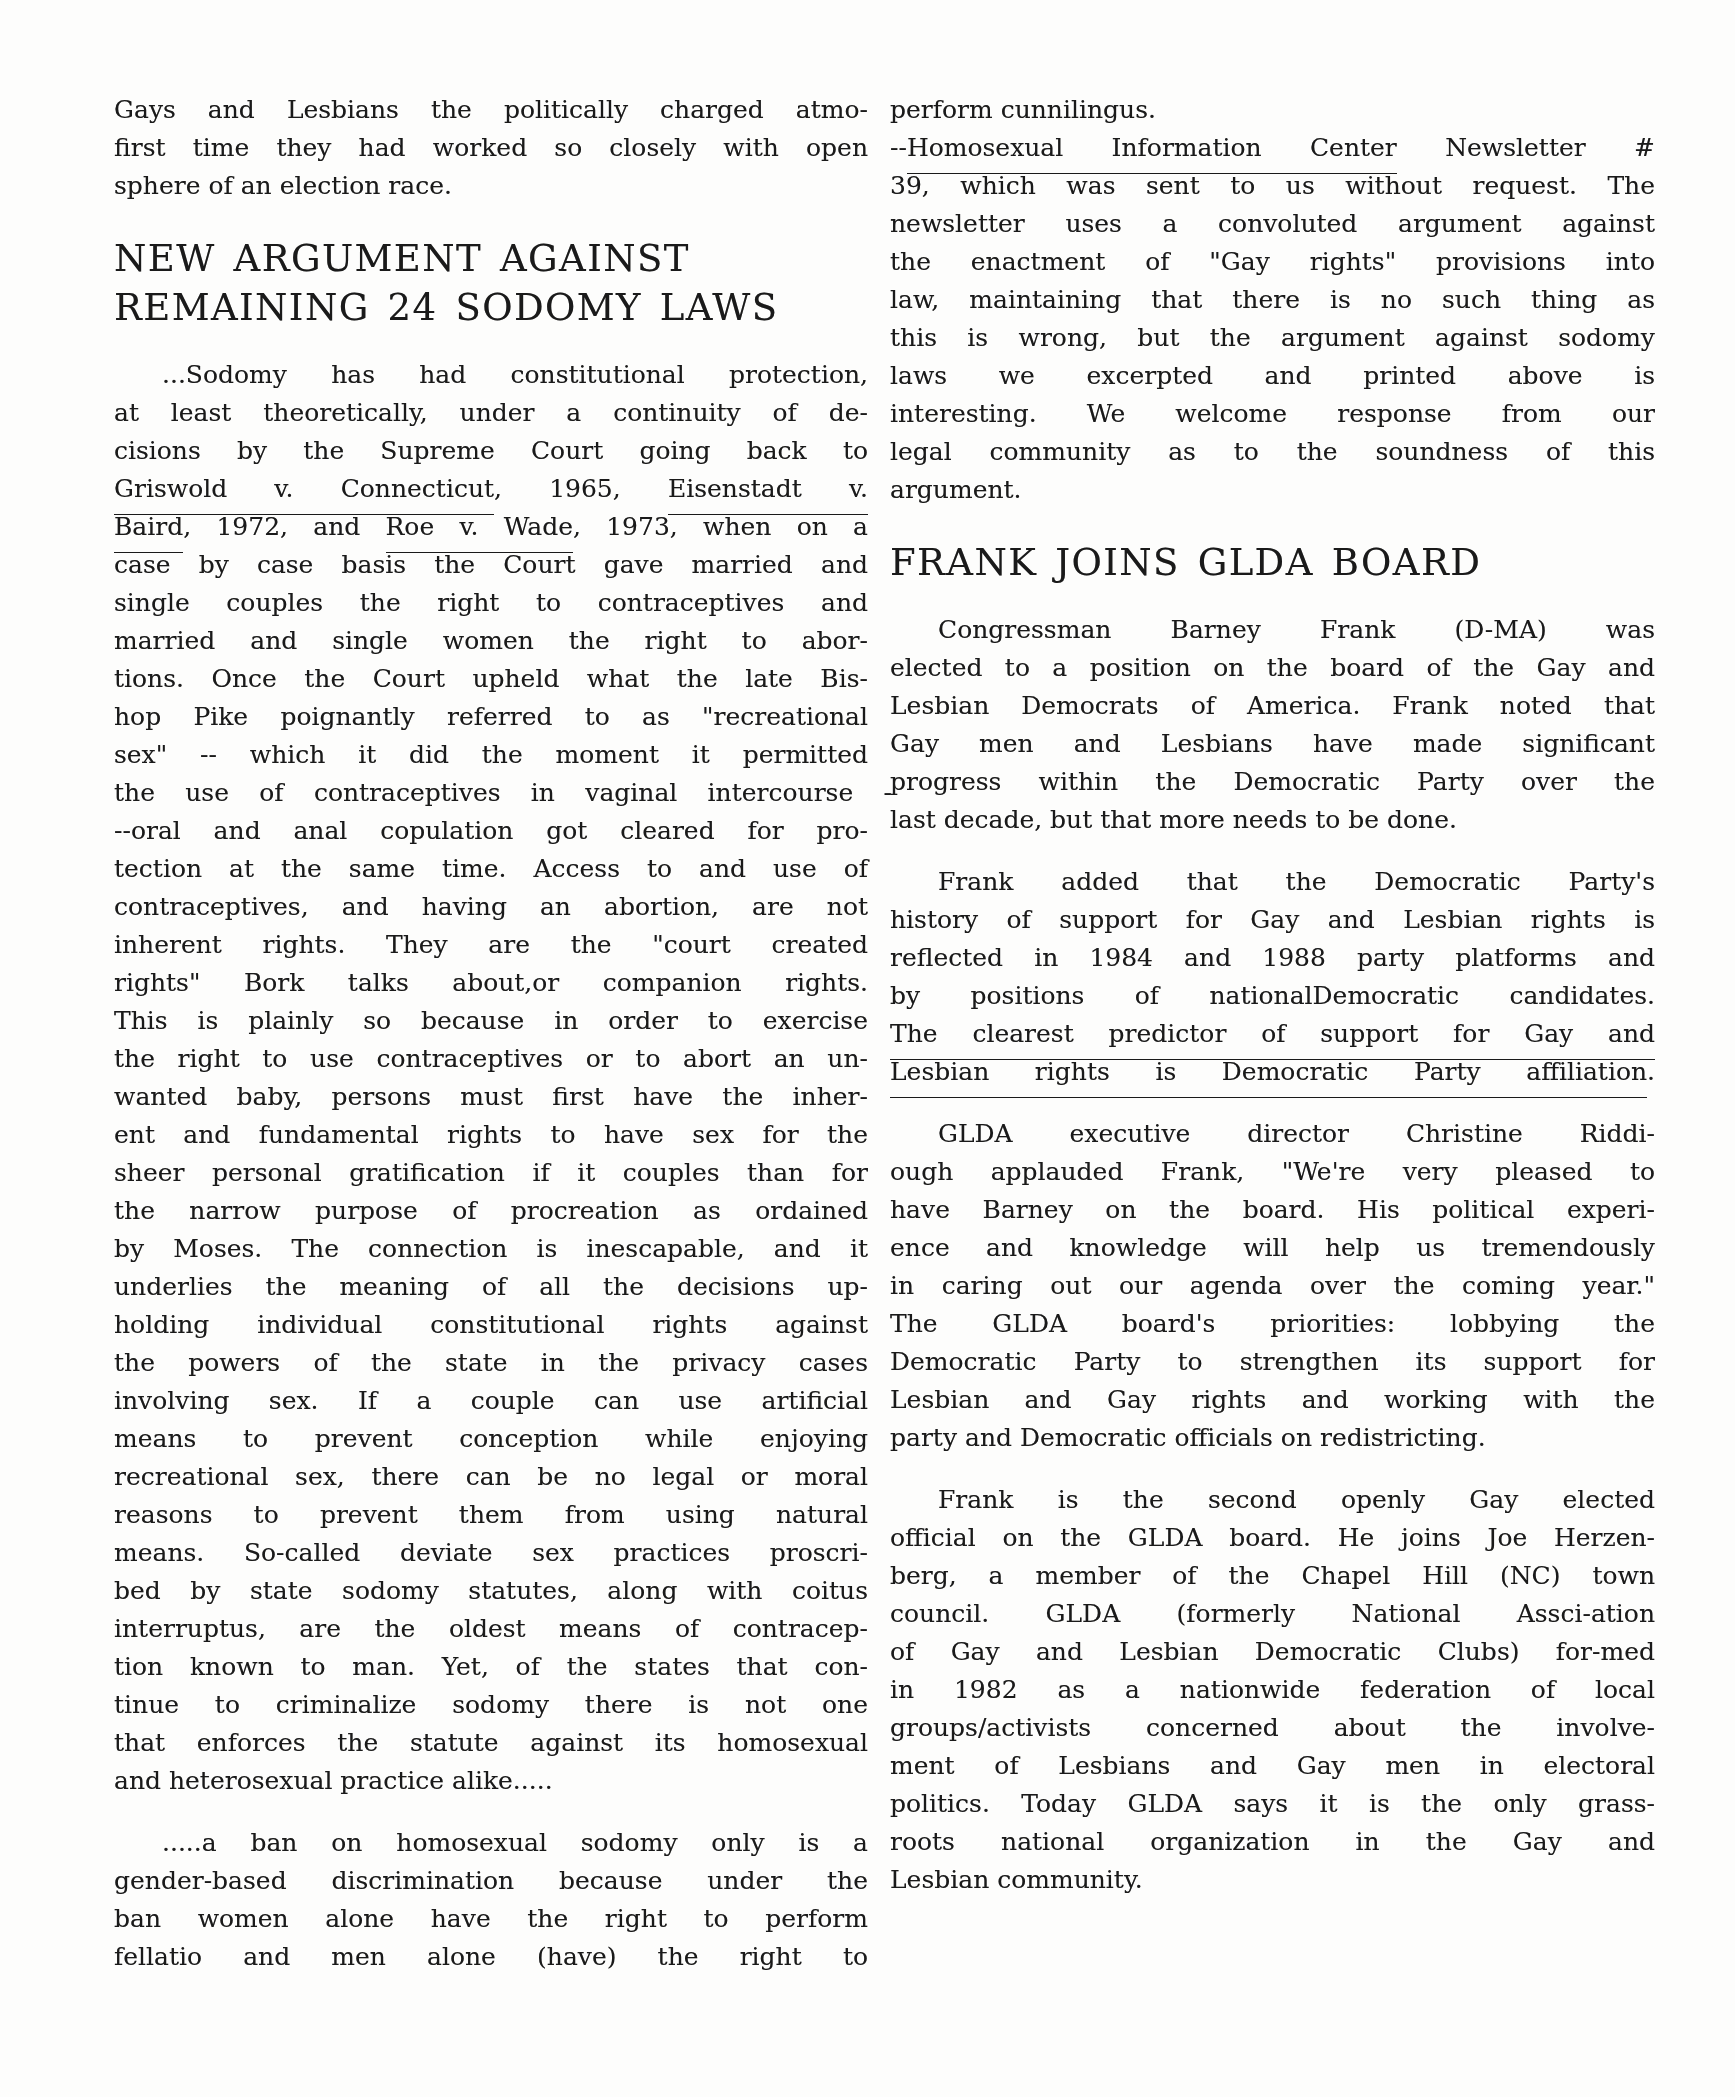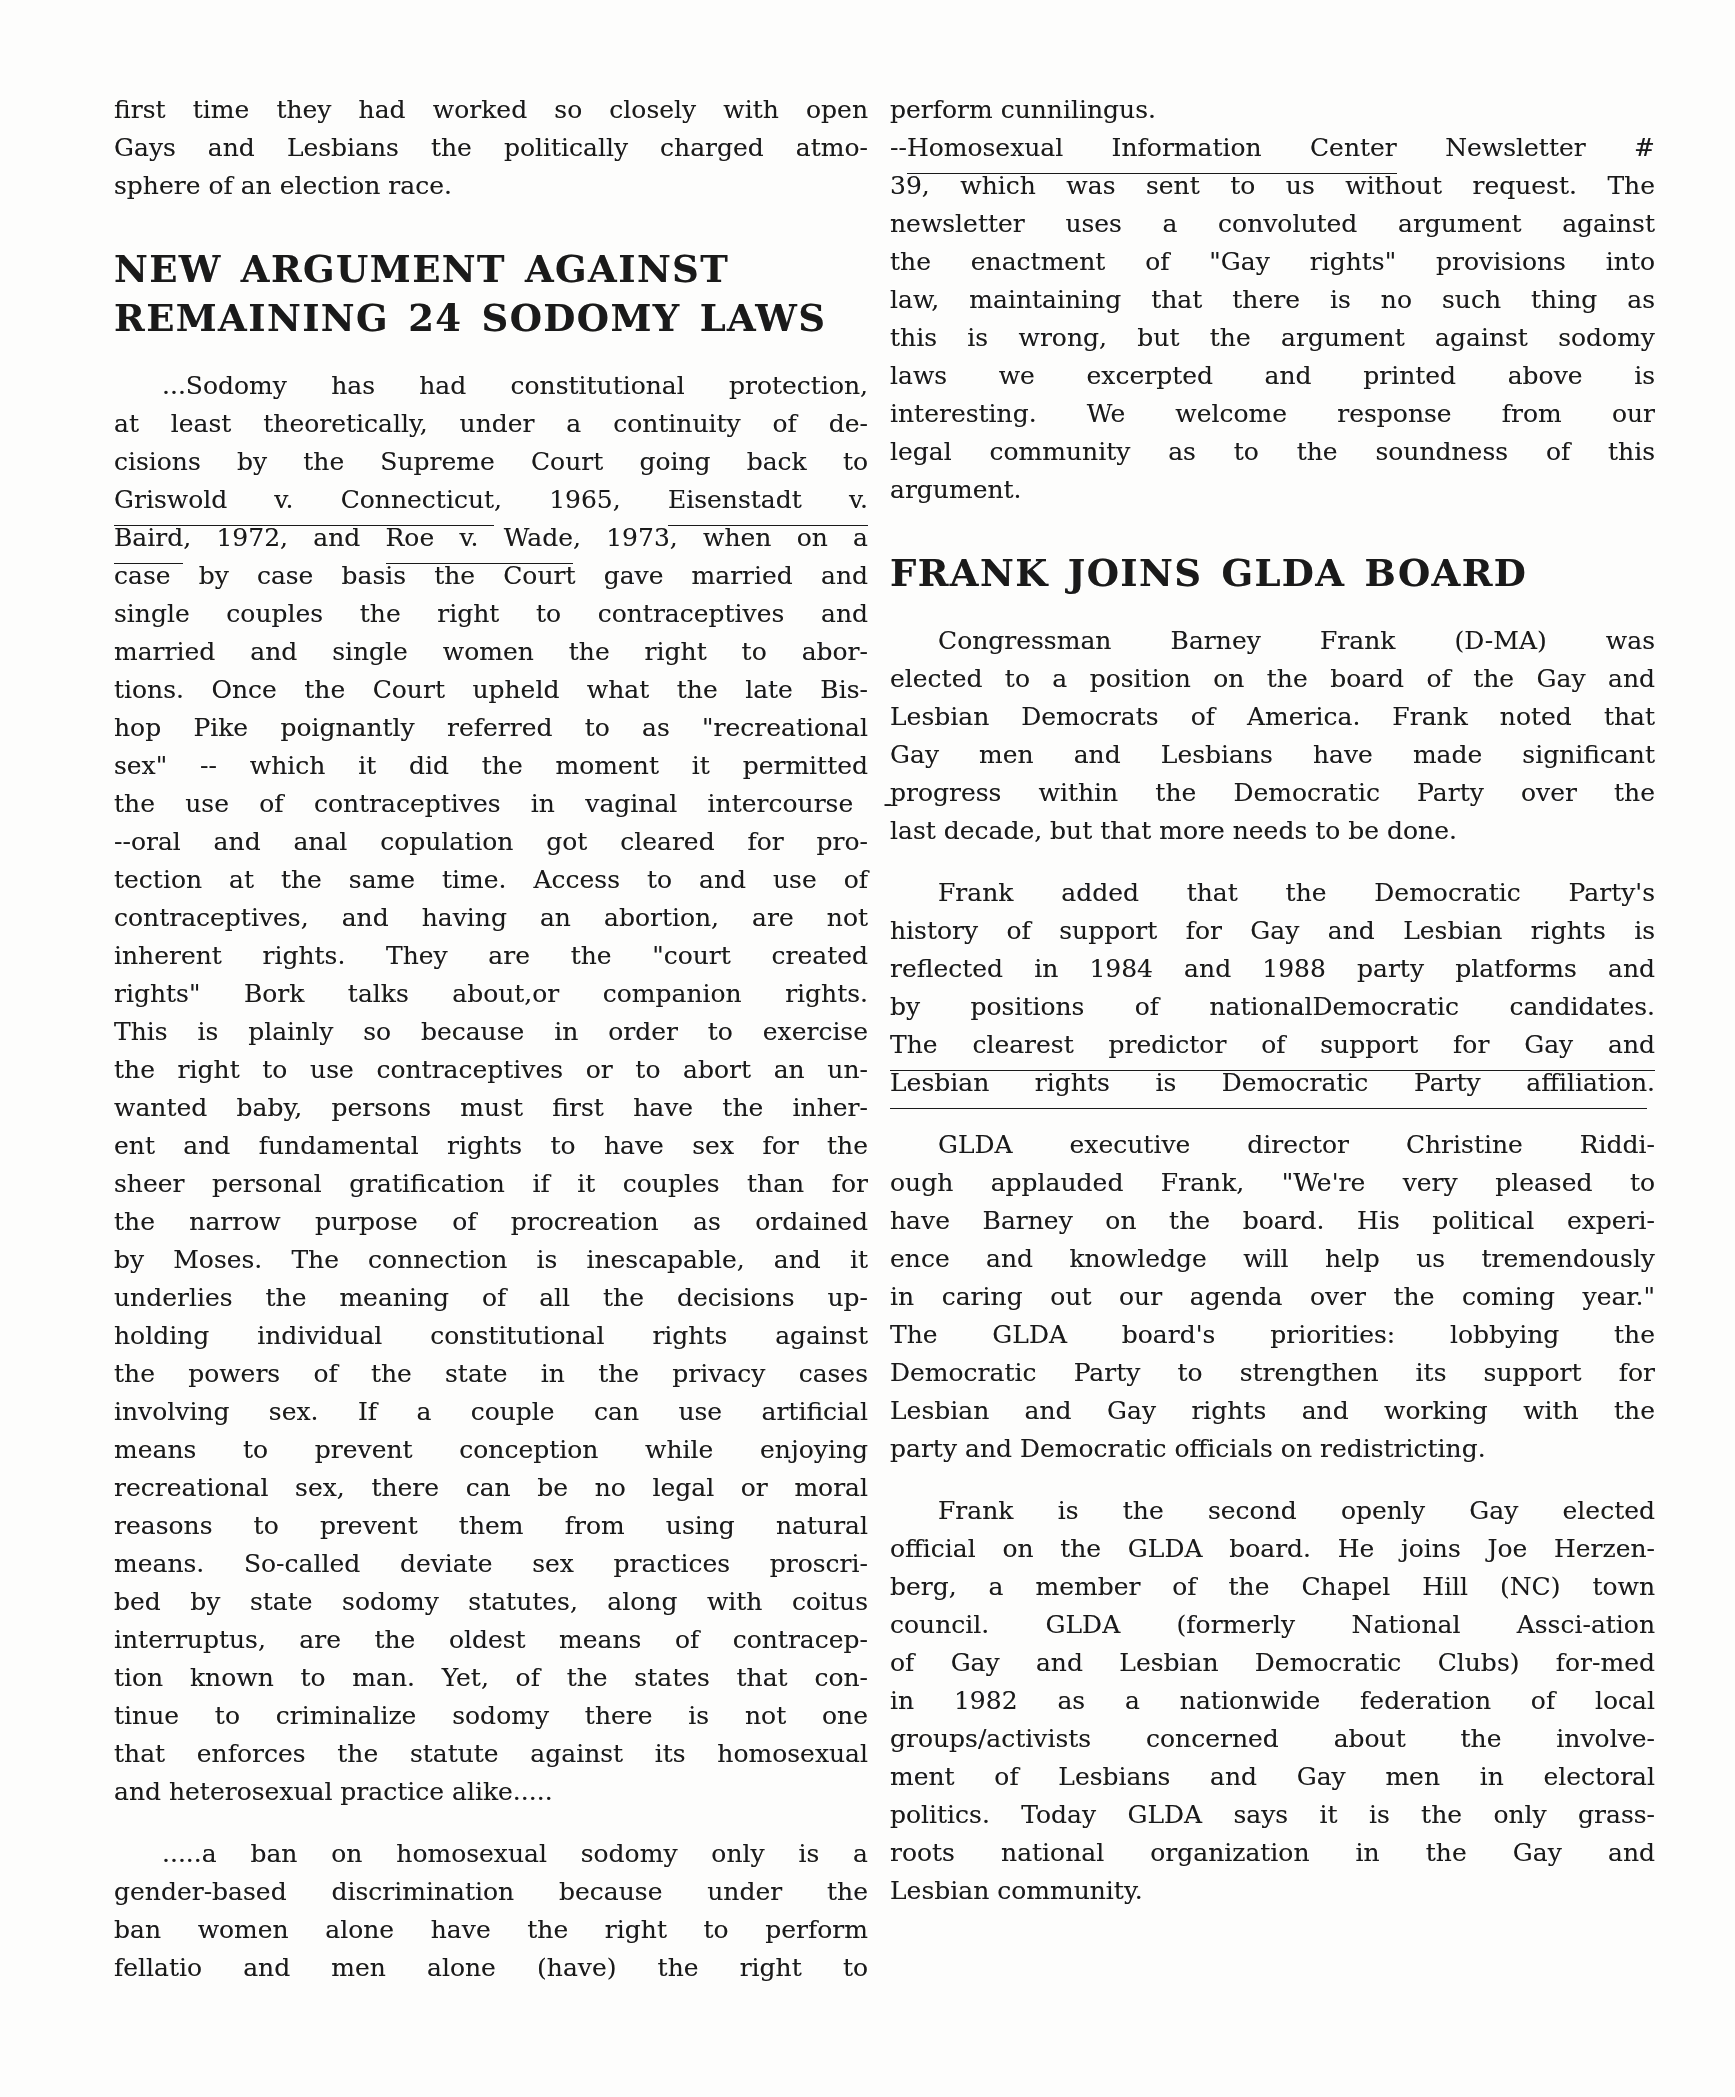--- a/index.html
+++ b/index.html
@@ -17,35 +17,35 @@
     text-shadow:0 0 0.5px rgba(25,25,25,0.40);
   }
   .col-left{left:114px;width:754px;}
   .col-right{left:890px;width:765px;}
   .line{white-space:normal;}
   .just{text-align:justify;text-align-last:justify;}
   .ind{text-indent:48px;margin-top:24px;}
   .ov{margin-right:-24px;}
   .u{border-bottom:1.9px solid currentColor;padding-bottom:11px;}
   .heading{
-    font-weight:bold;
+    font-weight:normal;
     font-size:37px;line-height:49px;
     letter-spacing:1.4px;word-spacing:4.8px;
-    margin:40px 0 20px 0;
+    margin:29px 0 20px 0;
   }
   .heading .hline{text-align:left;}
 </style>
 </head>
 <body>
 
 <div class="page">
   <div class="col col-left">
       <div class="para">
+        <div class="line just"><span>Gays and Lesbians the politically charged atmo-</span></div>
         <div class="line just"><span>first time they had worked so closely with open</span></div>
-        <div class="line just"><span>Gays and Lesbians the politically charged atmo-</span></div>
         <div class="line"><span>sphere of an election race.</span></div>
       </div>
       <div class="heading">
         <div class="hline">NEW ARGUMENT AGAINST</div>
         <div class="hline">REMAINING 24 SODOMY LAWS</div>
       </div>
       <div class="para">
         <div class="line just ind"><span>...Sodomy has had constitutional protection,</span></div>
         <div class="line just"><span>at least theoretically, under a continuity of de-</span></div>
         <div class="line just"><span>cisions by the Supreme Court going back to</span></div>

